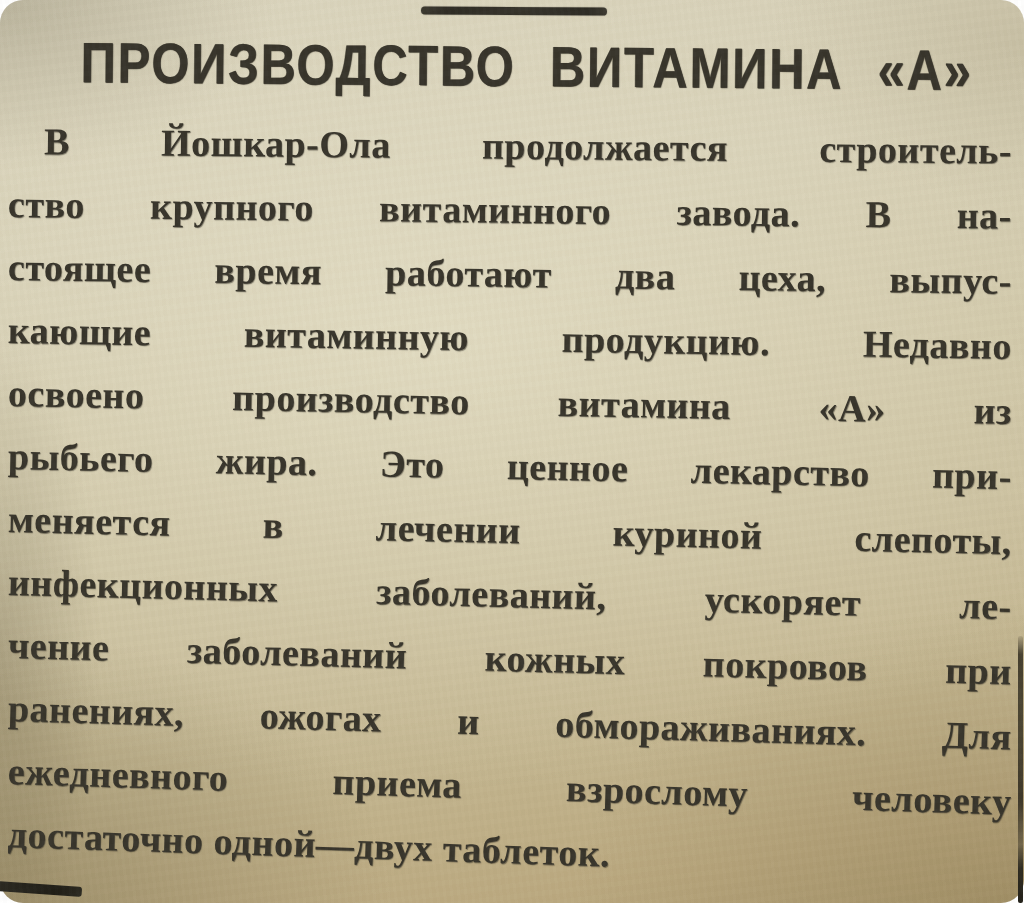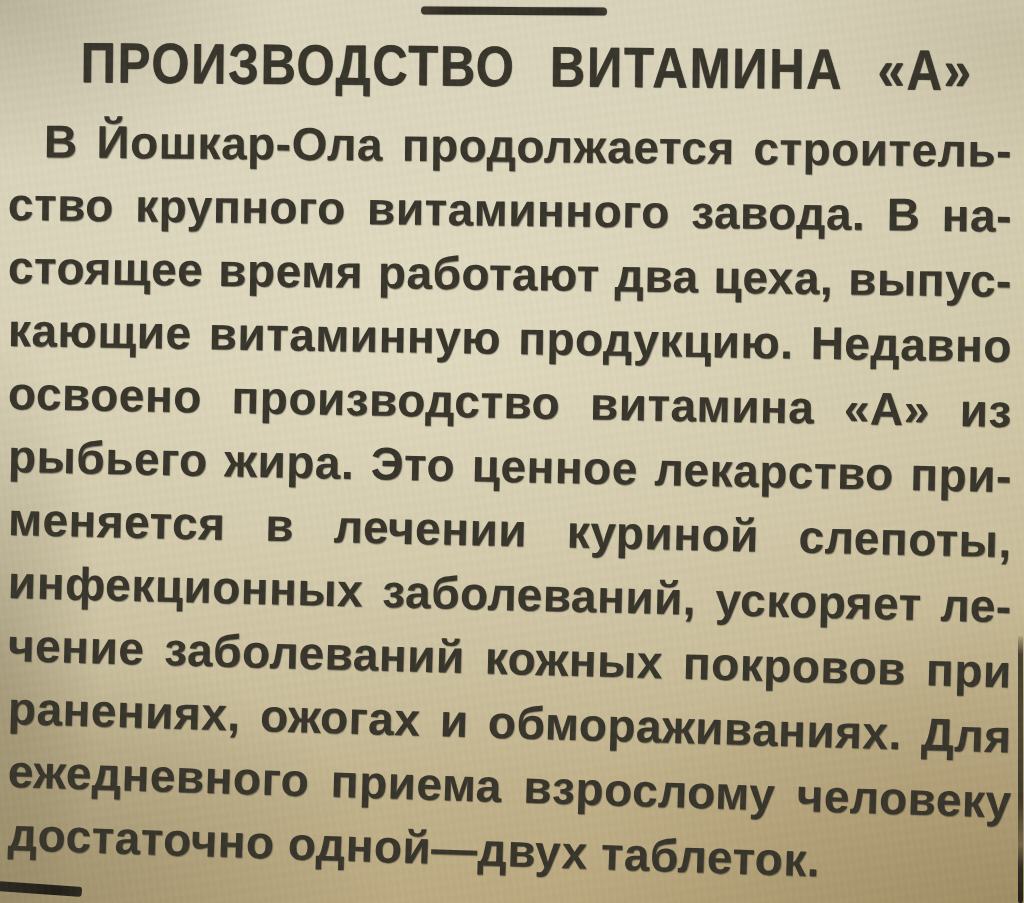--- a/index.html
+++ b/index.html
@@ -16,20 +16,21 @@
     position: absolute; inset: 0;
     width: 1024px; height: 903px;
     background:
       radial-gradient(140% 90% at 42% 38%, rgba(242,238,216,0.50) 0%, rgba(242,238,216,0) 55%),
       radial-gradient(60% 42% at 0% 0%, rgba(100,92,70,0.28) 0%, rgba(100,92,70,0) 45%),
       radial-gradient(50% 35% at 100% 5%, rgba(150,138,105,0.22) 0%, rgba(150,138,105,0) 50%),
       radial-gradient(70% 55% at 0% 100%, rgba(100,88,56,0.38) 0%, rgba(100,88,56,0) 55%),
       radial-gradient(80% 60% at 100% 100%, rgba(128,110,70,0.38) 0%, rgba(128,110,70,0) 55%),
       radial-gradient(14% 50% at 0% 72%, rgba(92,82,56,0.30) 0%, rgba(92,82,56,0) 70%),
       linear-gradient(171deg, #d8d2bb 0%, #d4cdb3 25%, #cec5a6 45%, #c9be9c 62%, #c3b58f 78%, #bba980 92%, #b2a076 100%);
+    border-radius: 23px;
   }
   .grain {
     position: absolute; inset: 0; pointer-events: none; opacity: 0.35;
     background:
       repeating-linear-gradient(83deg, rgba(255,255,240,0.045) 0 3px, rgba(120,110,80,0.045) 3px 7px),
       repeating-linear-gradient(-7deg, rgba(255,255,240,0.035) 0 5px, rgba(120,110,80,0.035) 5px 11px);
   }
   .top-rule {
     position: absolute;
     left: 421px; top: 7px;
@@ -59,23 +60,23 @@
   }
   .headline .squeeze {
     display: inline-block;
     transform: scaleX(0.86);
     transform-origin: 50% 50%;
     text-shadow: 0.5px 0.5px 1px rgba(46,42,32,0.75), -0.5px 0 0.5px rgba(46,42,32,0.4);
   }
   .body-text {
     margin-top: 8px;
     width: 100%;
-    font-family: Liberation Sans, sans-serif;
+    font-family: Liberation Serif, serif;
     font-weight: bold;
-    font-size: 46px;
+    font-size: 38px;
     line-height: 63px;
     letter-spacing: 0.5px;
     color: var(--ink);
   }
   .line {
     height: 63px;
     text-align: justify;
     text-align-last: justify;
     text-justify: inter-word;
     transform-origin: 0 50%;

